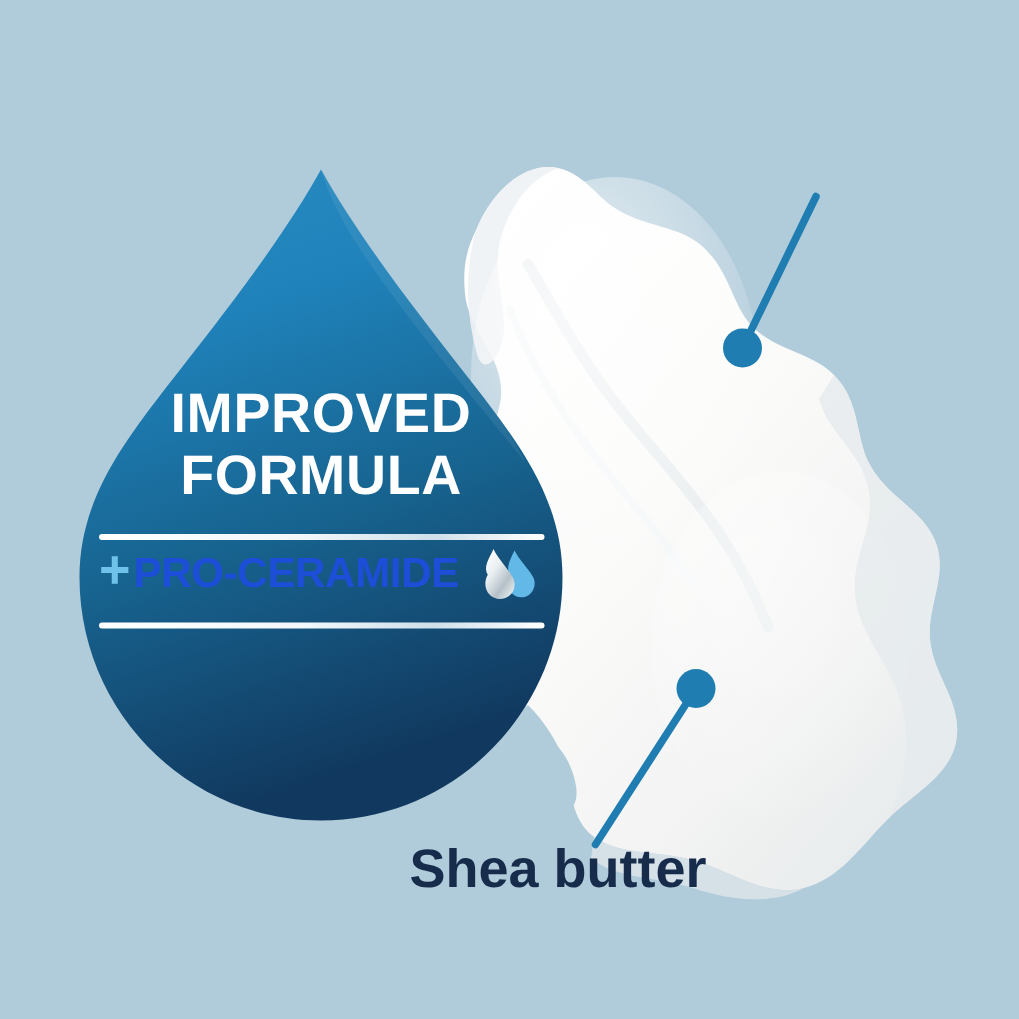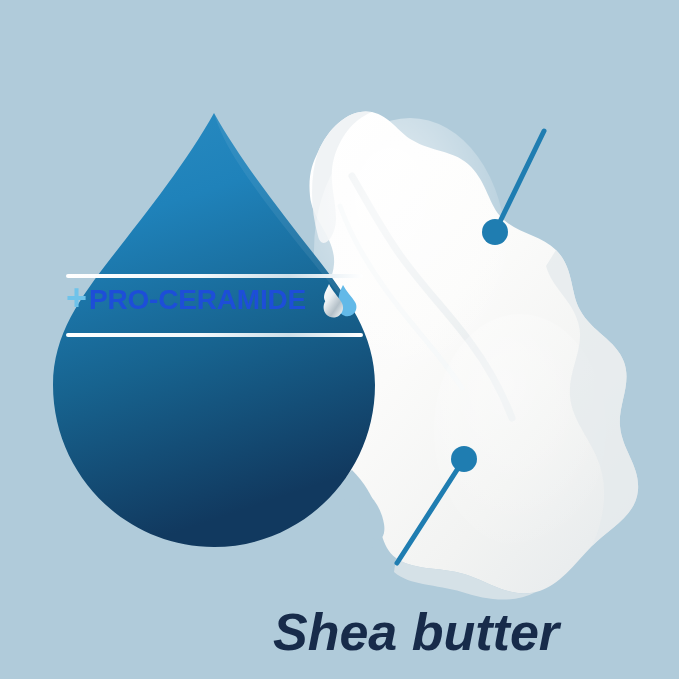--- a/index.html
+++ b/index.html
@@ -88,23 +88,22 @@
     font-weight: bold;
     white-space: nowrap;
   }
   #label-glycerin {
     left: 441px;
     top: 73px;
     font-size: 40px;
   }
   #label-shea {
     left: 273px;
-    top: 602px;
-    font-size: 52px;
-    font-style: italic;
+    top: 558px;
+    font-size: 36px;
   }
 </style>
 </head>
 <body>
 
 <div id="stage" style="background: rgb(176, 203, 218);">
 
   <div id="bg-layer" style="background: rgb(176, 203, 218);"></div>
 
   <svg class="art-svg" viewBox="0 0 679 679">
@@ -224,20 +223,22 @@
       <line id="gly-line" x1="495" y1="232" x2="544" y2="131" stroke="#1f7db1" stroke-width="5" stroke-linecap="round"></line>
       <circle id="gly-dot" cx="495" cy="232" r="13" fill="#1f7db1"></circle>
     </g>
     <g>
       <line id="shea-line" x1="464" y1="459" x2="397" y2="563" stroke="#1f7db1" stroke-width="5" stroke-linecap="round"></line>
       <circle id="shea-dot" cx="464" cy="459" r="13" fill="#1f7db1"></circle>
     </g>
   </svg>
 
   <div id="badge-text">
+    <div class="headline">IMPROVED</div>
+    <div class="headline">FORMULA</div>
 
     <div id="divider-top"></div>
 
     <div id="ceramide-row">
       <span id="plus-sign" style="color: rgb(111, 195, 234);">+</span>
       <span id="ceramide-label">PRO-CERAMIDE</span>
       <svg id="drop-pair-icon" viewBox="0 0 48 40">
         <defs>
           <linearGradient id="frontDrop" x1="0.1" y1="0" x2="0.95" y2="1">
             <stop offset="0%" stop-color="#ffffff"></stop>

